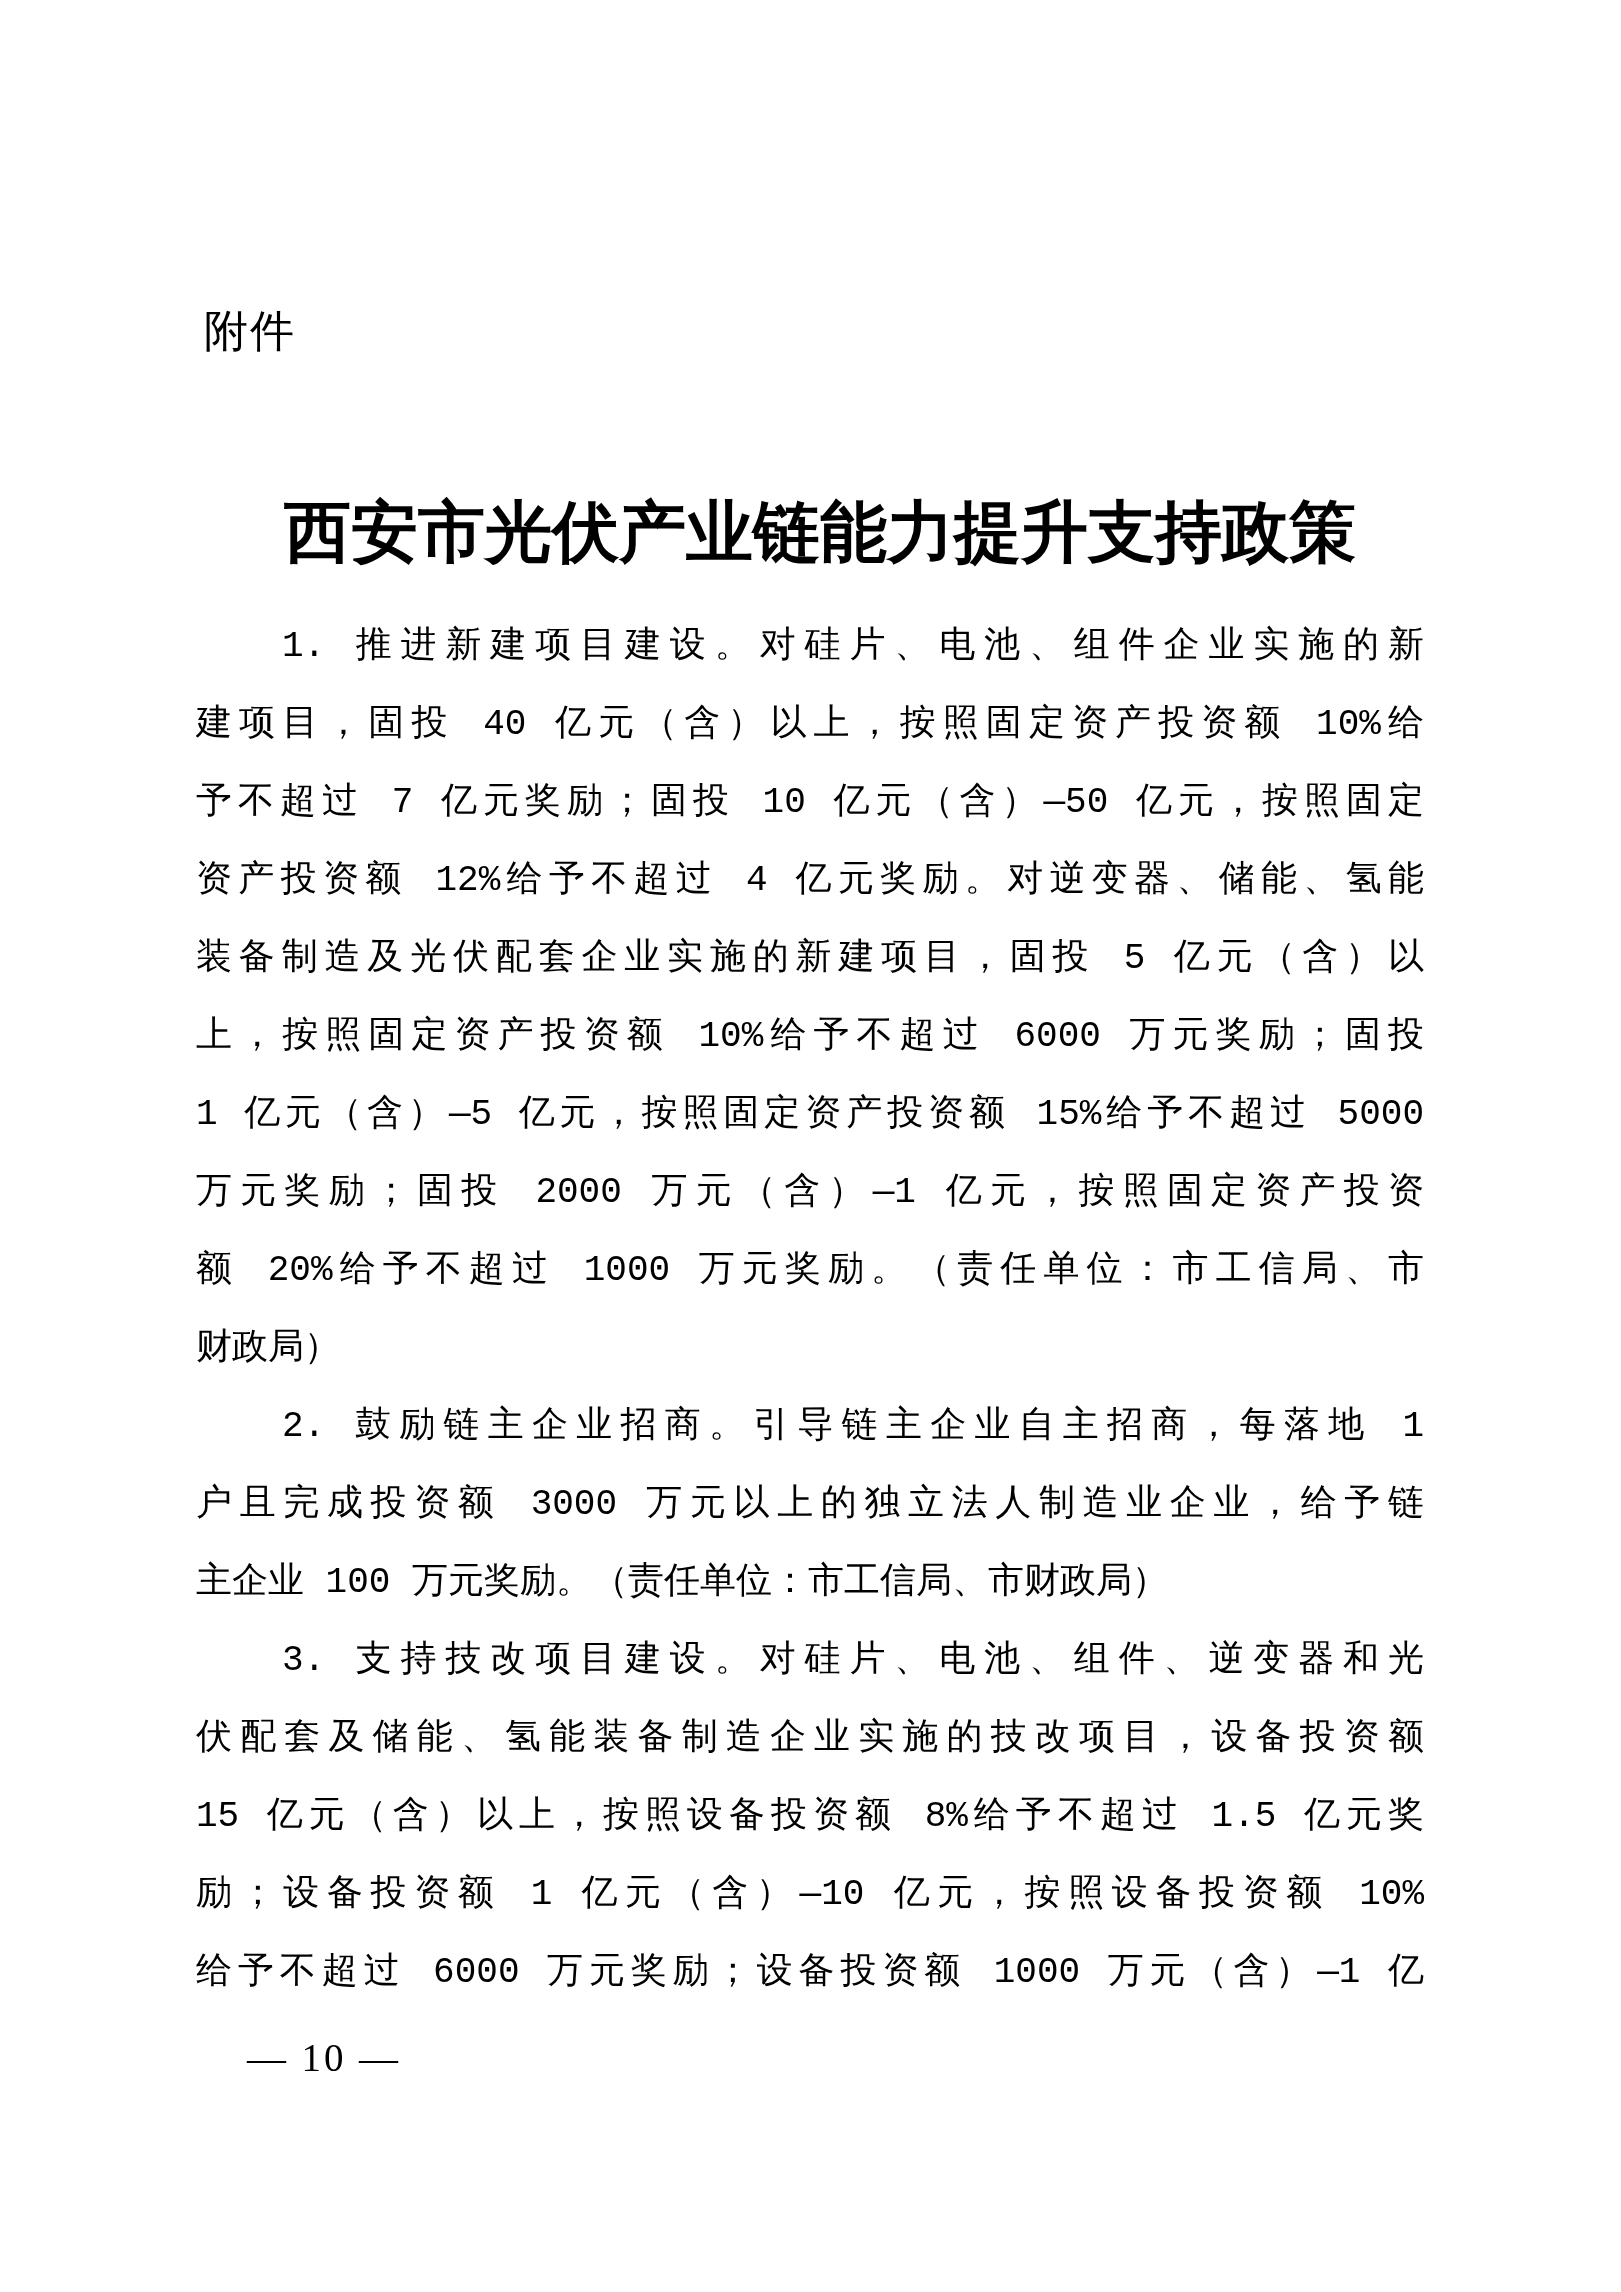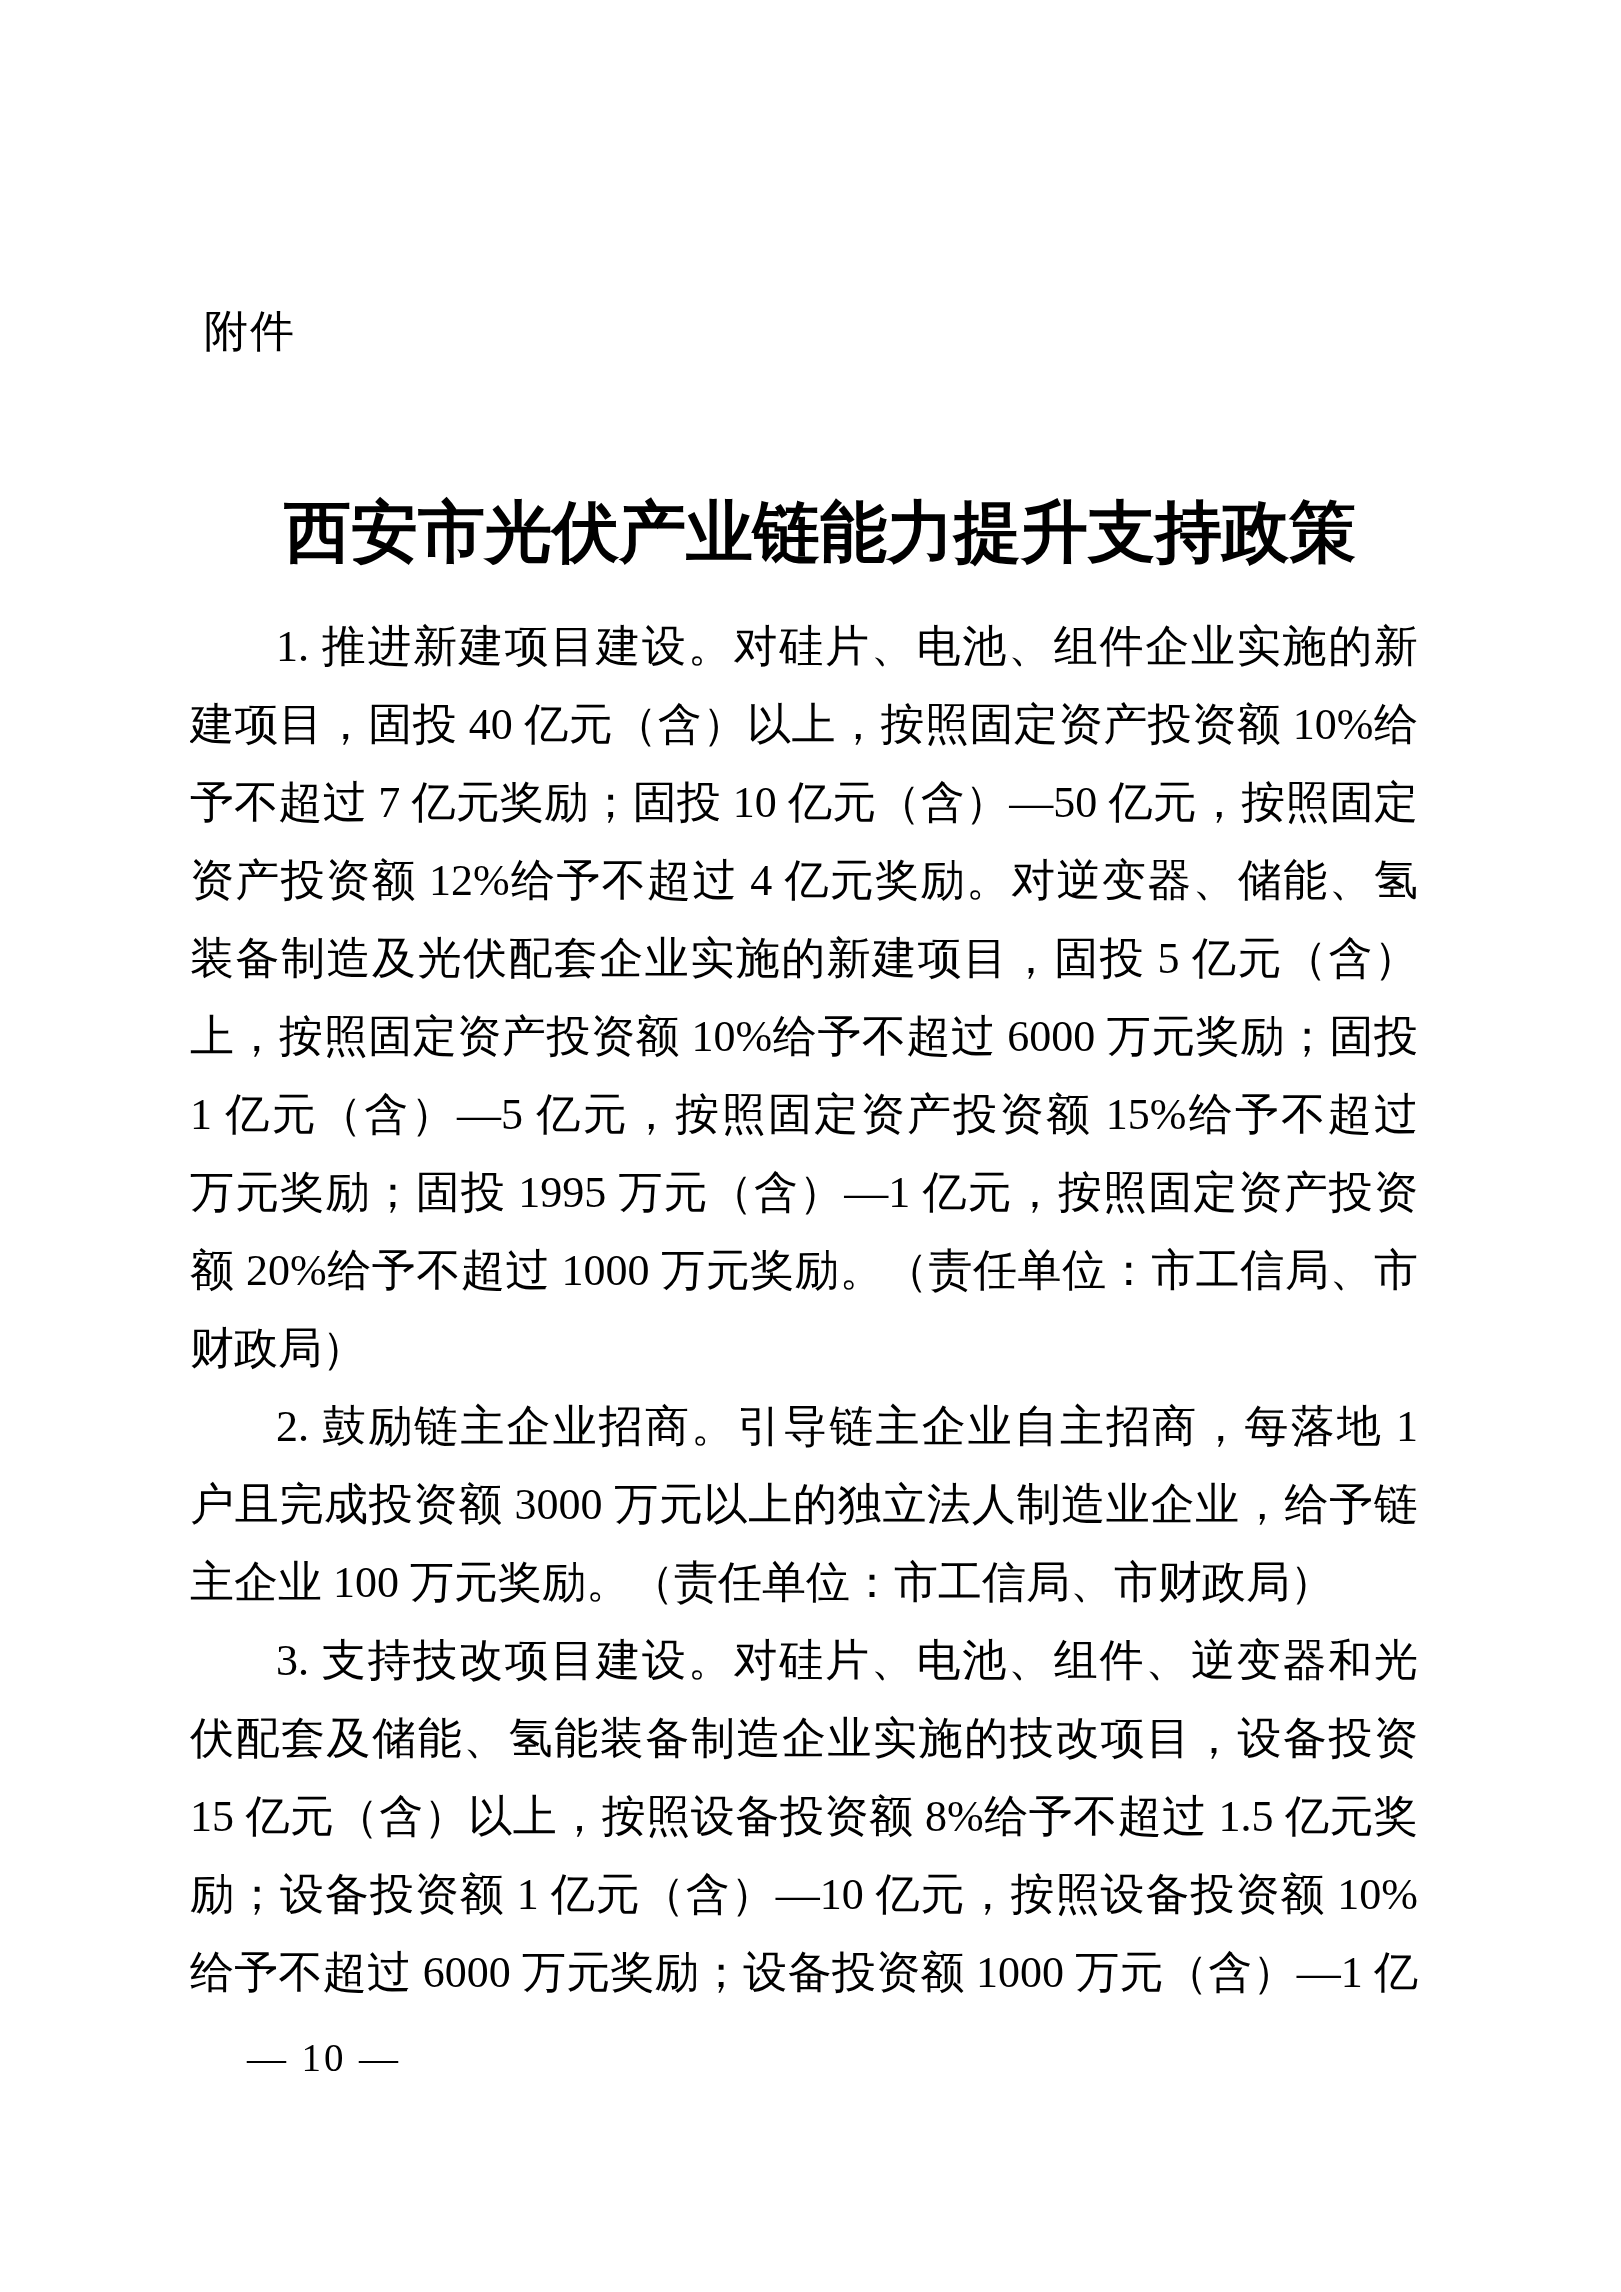--- a/index.html
+++ b/index.html
@@ -34,24 +34,25 @@
     width: 1228px;
     top: 457px;
     text-align: center;
     font-weight: bold;
     font-size: 67px;
     line-height: 61px;
     white-space: nowrap;
   }
   .doc-body {
     position: absolute;
-    left: 190px;
+    left: 196px;
     top: 608px;
     width: 1228px;
-    font-size: 44px;
+    font-size: 36px;
+    font-family: Liberation Mono, monospace;
   }
   .text-line {
     height: 78px;
     line-height: 78px;
     overflow: hidden;
     text-align: justify;
     text-align-last: justify;
     text-justify: inter-character;
     white-space: normal;
   }
@@ -82,21 +83,21 @@
   <h1 class="doc-title">西安市光伏产业链能力提升支持政策</h1>
 
   <div class="doc-body">
       <div class="text-line indent">1. 推进新建项目建设。对硅片、电池、组件企业实施的新</div>
       <div class="text-line">建项目，固投 40 亿元（含）以上，按照固定资产投资额 10%给</div>
       <div class="text-line">予不超过 7 亿元奖励；固投 10 亿元（含）—50 亿元，按照固定</div>
       <div class="text-line">资产投资额 12%给予不超过 4 亿元奖励。对逆变器、储能、氢能</div>
       <div class="text-line">装备制造及光伏配套企业实施的新建项目，固投 5 亿元（含）以</div>
       <div class="text-line">上，按照固定资产投资额 10%给予不超过 6000 万元奖励；固投</div>
       <div class="text-line">1 亿元（含）—5 亿元，按照固定资产投资额 15%给予不超过 5000</div>
-      <div class="text-line">万元奖励；固投 1995 万元（含）—1 亿元，按照固定资产投资</div>
+      <div class="text-line">万元奖励；固投 2000 万元（含）—1 亿元，按照固定资产投资</div>
       <div class="text-line">额 20%给予不超过 1000 万元奖励。（责任单位：市工信局、市</div>
       <div class="text-line flush">财政局）</div>
       <div class="text-line indent">2. 鼓励链主企业招商。引导链主企业自主招商，每落地 1</div>
       <div class="text-line">户且完成投资额 3000 万元以上的独立法人制造业企业，给予链</div>
       <div class="text-line flush">主企业 100 万元奖励。（责任单位：市工信局、市财政局）</div>
       <div class="text-line indent">3. 支持技改项目建设。对硅片、电池、组件、逆变器和光</div>
       <div class="text-line">伏配套及储能、氢能装备制造企业实施的技改项目，设备投资额</div>
       <div class="text-line">15 亿元（含）以上，按照设备投资额 8%给予不超过 1.5 亿元奖</div>
       <div class="text-line">励；设备投资额 1 亿元（含）—10 亿元，按照设备投资额 10%</div>
       <div class="text-line">给予不超过 6000 万元奖励；设备投资额 1000 万元（含）—1 亿</div>

